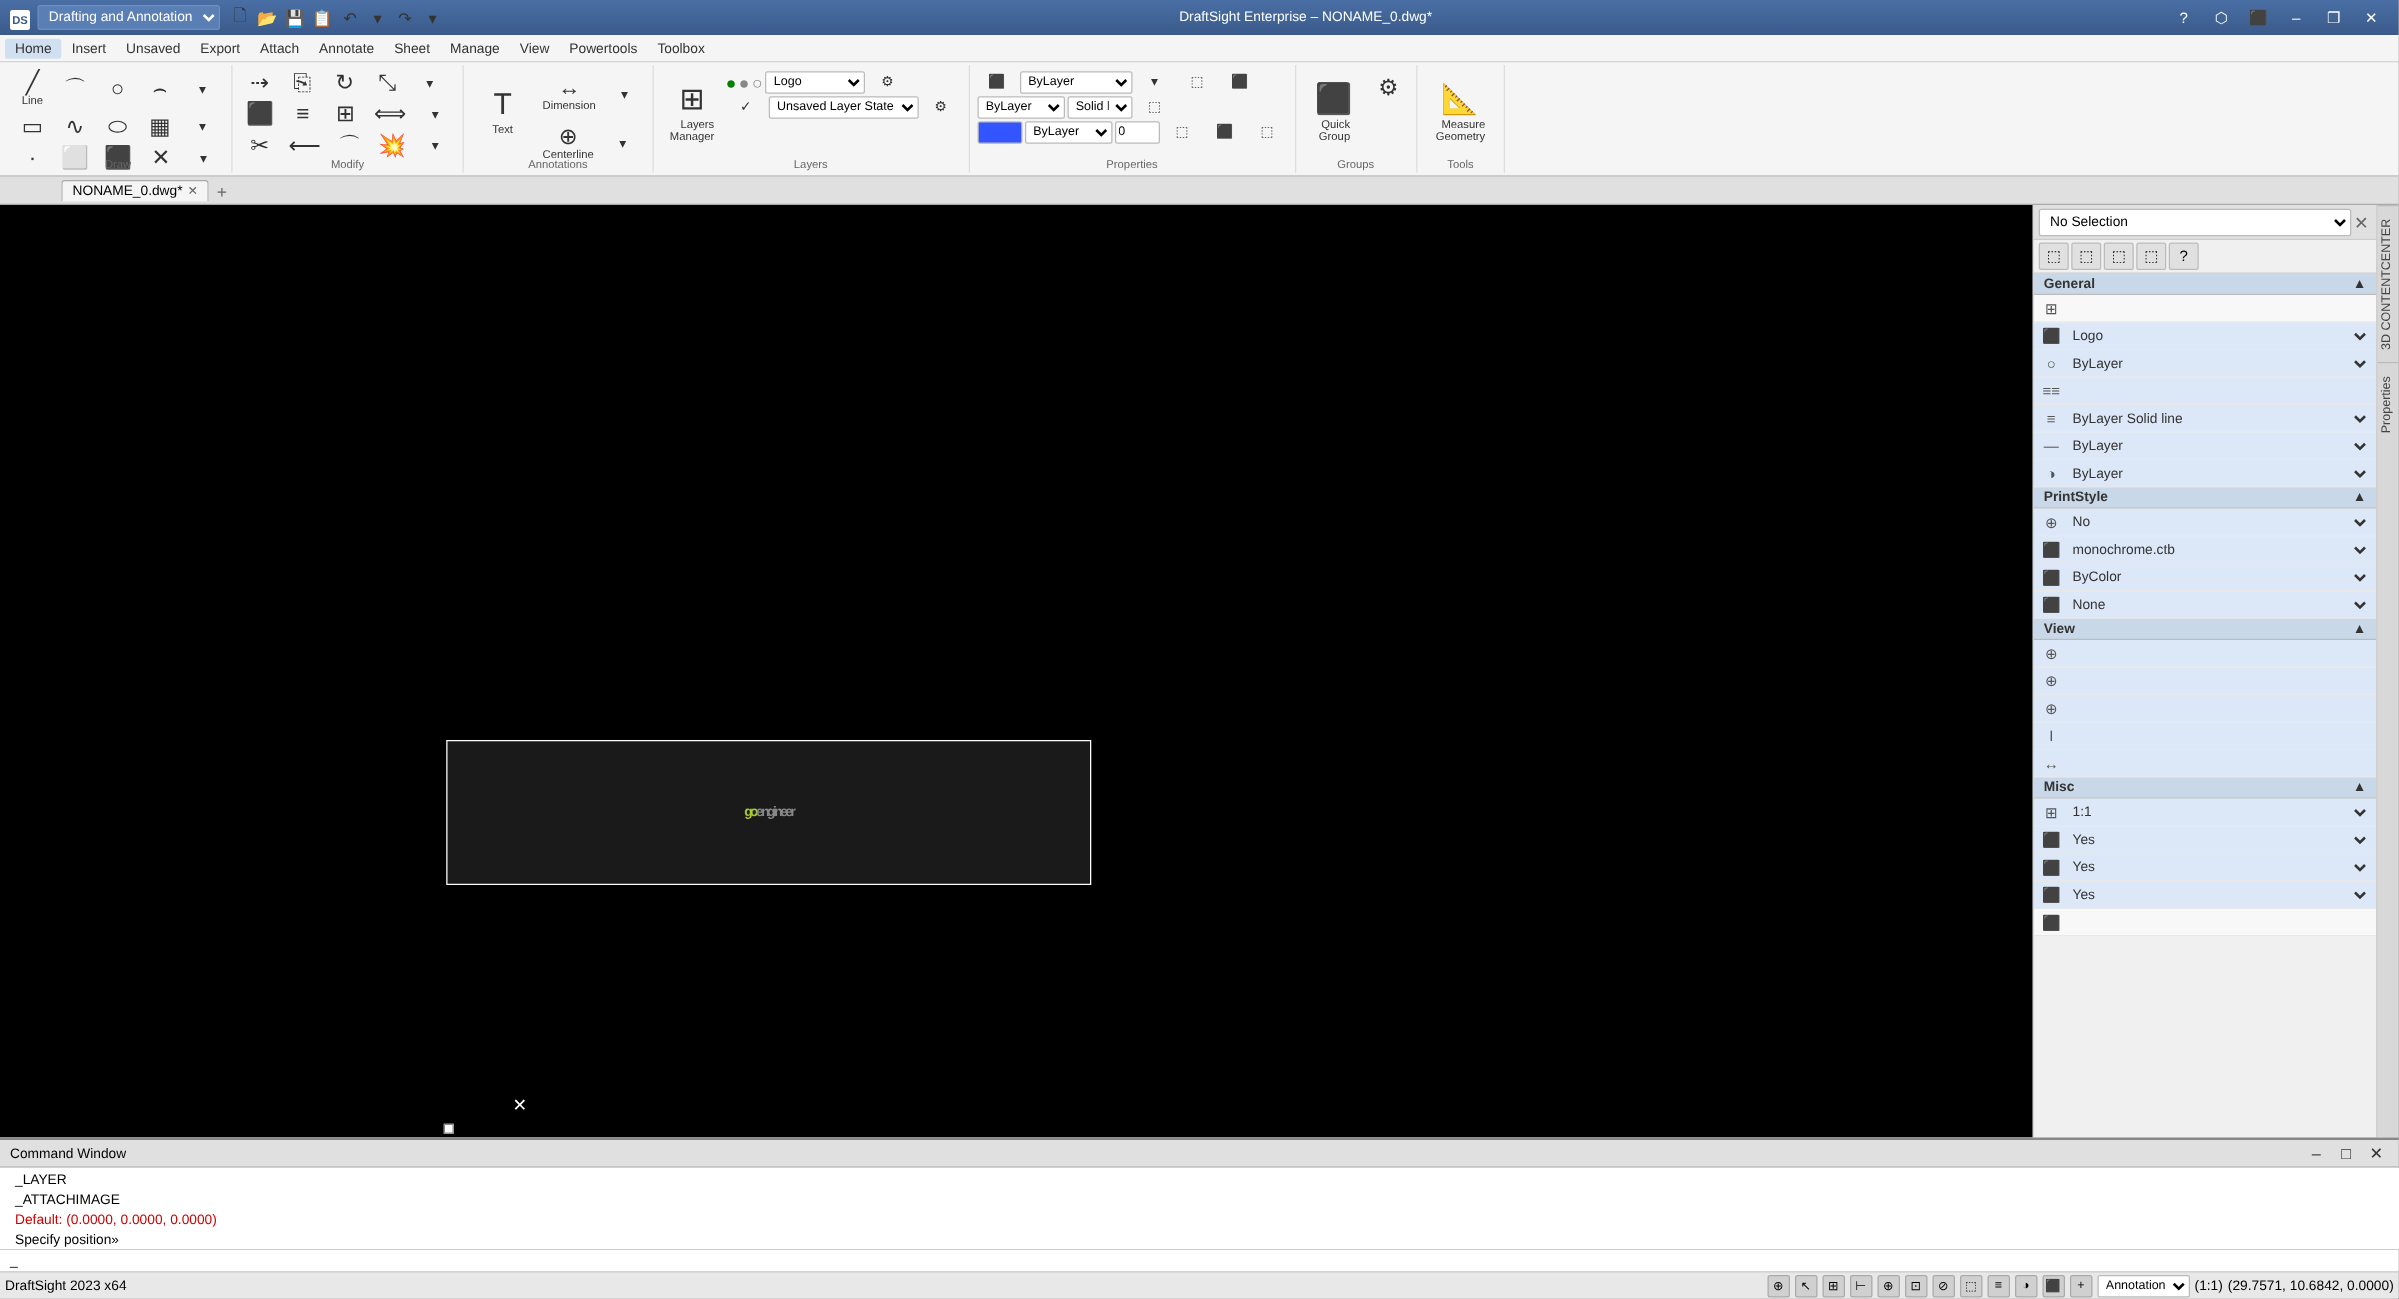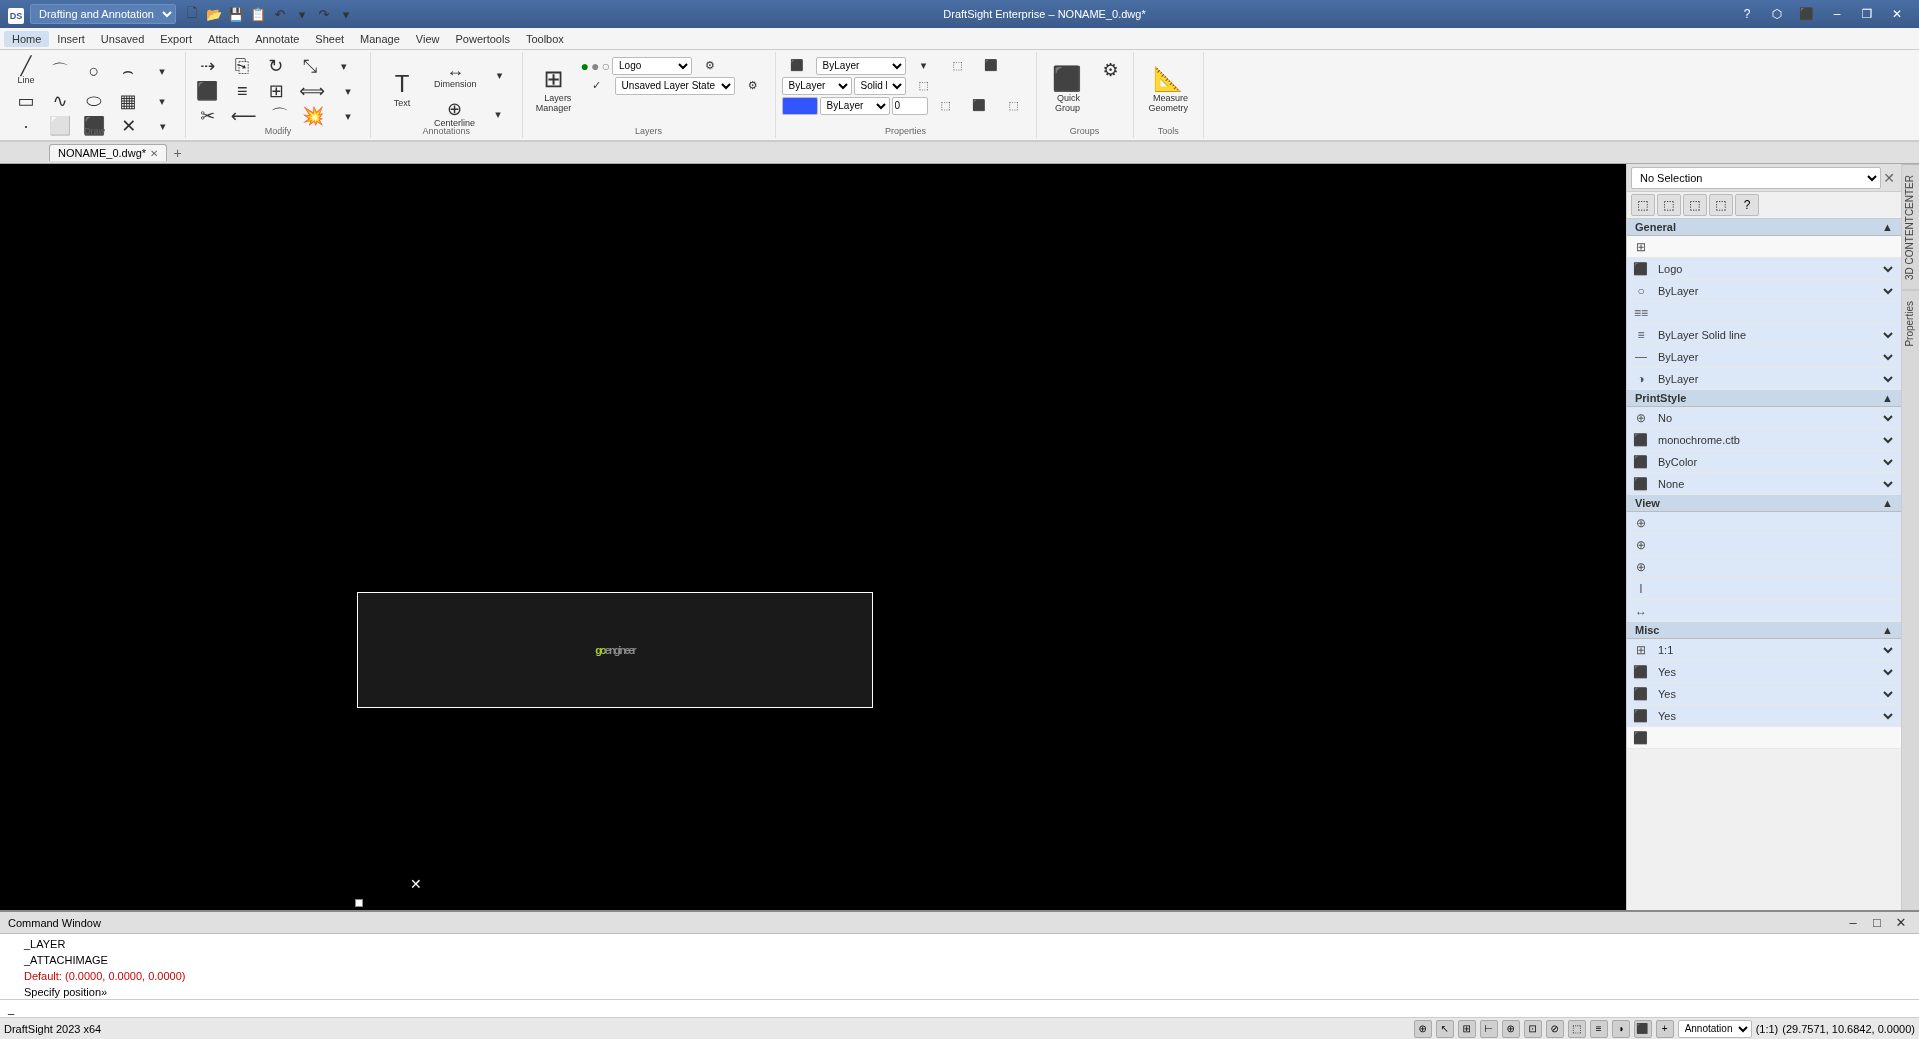--- a/index.html
+++ b/index.html
@@ -155,21 +155,21 @@
     
     #bottom-area {
       display: flex; flex-direction: column; border-top: 2px solid #888;
     }
 
     #command-window-header {
       background: #e0e0e0; padding: 2px 8px; border-bottom: 1px solid #bbb;
       display: flex; align-items: center; justify-content: space-between; height: 22px;
     }
     #command-content {
-      background: white; height: 65px; overflow-y: auto; padding: 2px 24px; font-size: 11px;
+      background: white; height: 65px; overflow-y: auto; padding: 2px 12px; font-size: 11px;
       font-family: monospace;
     }
     .cmd-line { line-height: 16px; }
     .cmd-line.highlight { color: #c00; }
     #command-input-row {
       background: white; height: 18px; border-top: 1px solid #ccc;
       display: flex; align-items: center; padding: 0 8px;
     }
 
     #statusbar {

